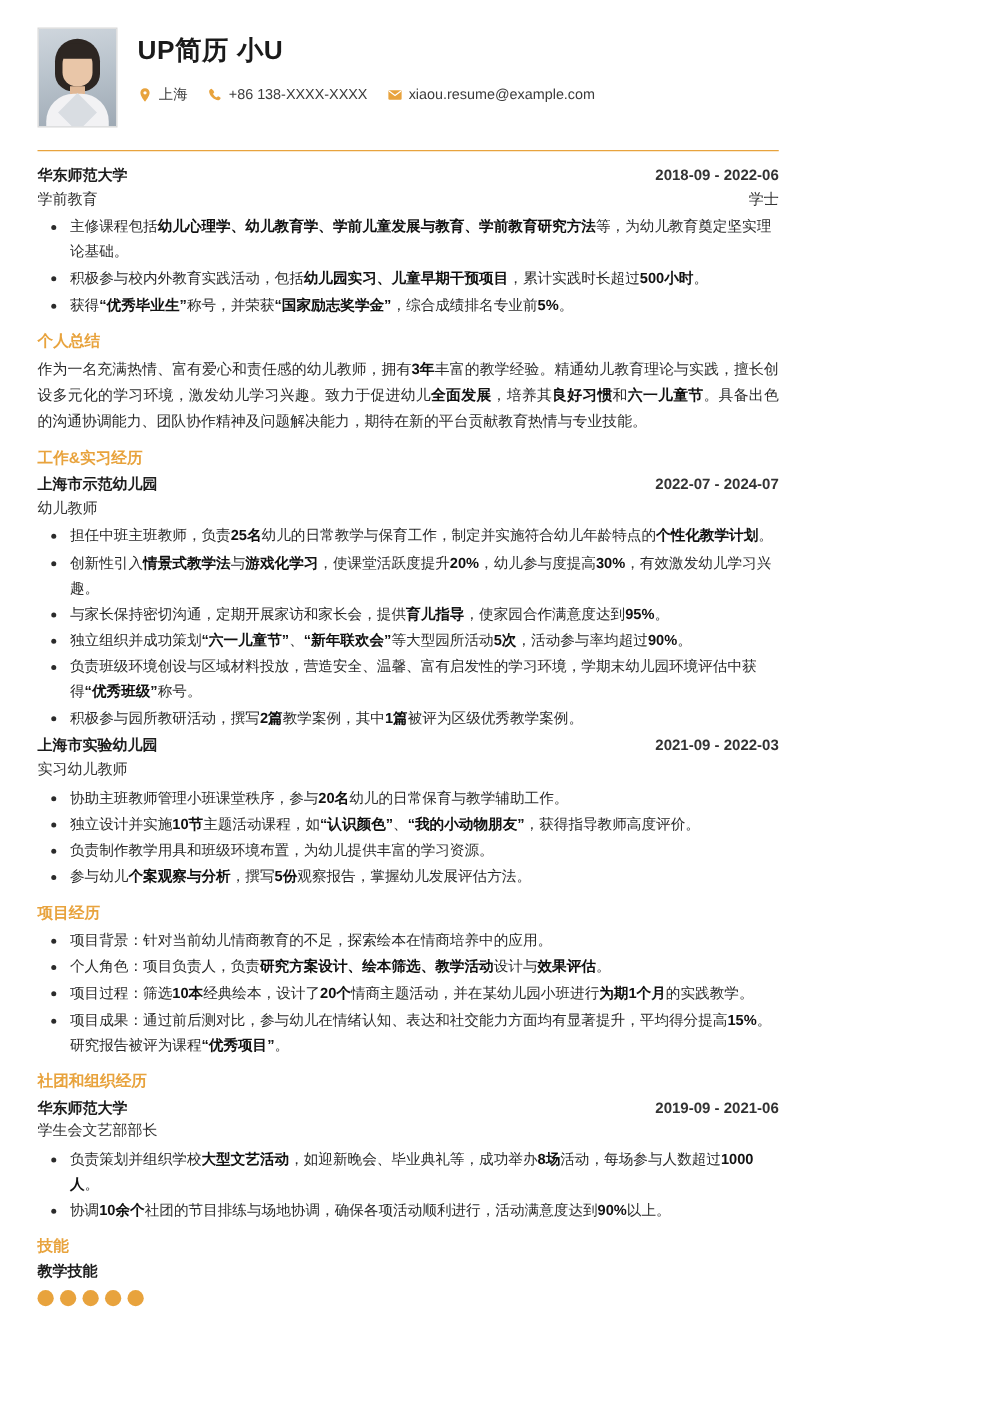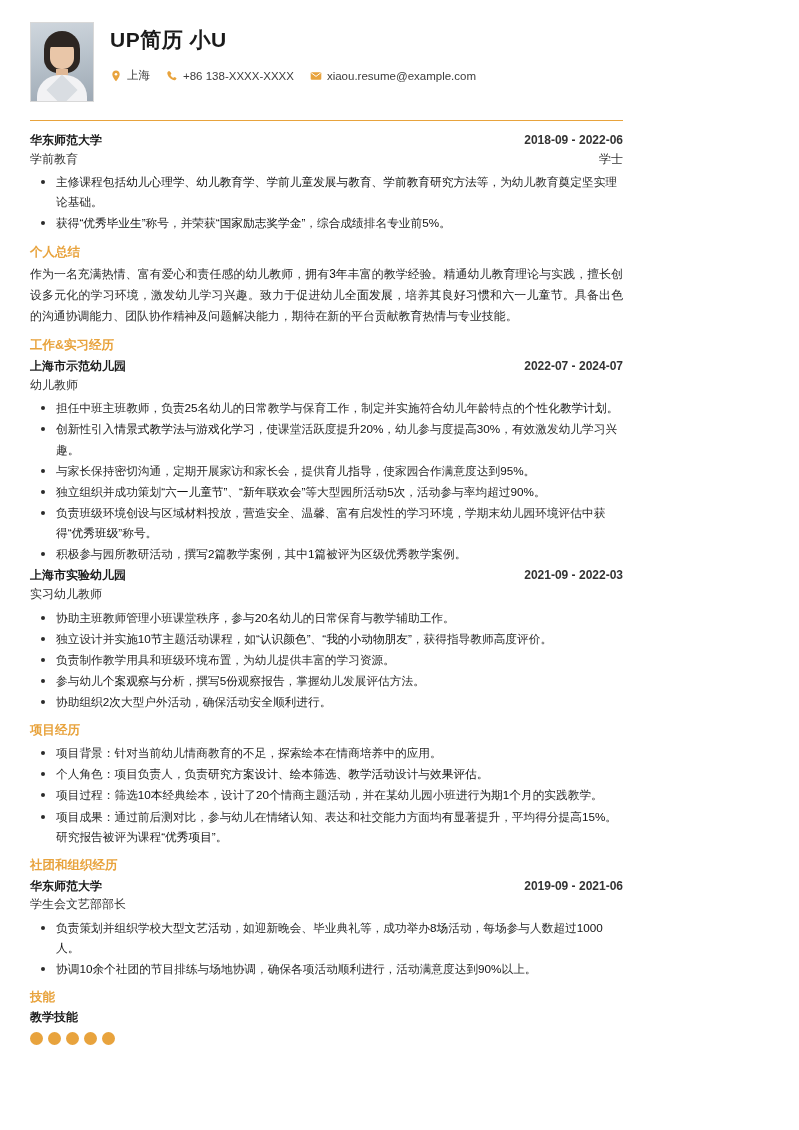--- a/index.html
+++ b/index.html
@@ -149,21 +149,21 @@
   ul.bullets li::before {
     content: "";
     position: absolute;
     left: 11px;
     top: 8px;
     width: 4px;
     height: 4px;
     border-radius: 50%;
     background: #2b2b2b;
   }
-  b, strong { font-weight: normal; color: #111; }
+  b, strong { font-weight: bold; color: #111; }
 
   .para {
     font-size: 11.9px;
     line-height: 1.78;
     color: #2b2b2b;
     margin: 2px 0 2px 0;
     text-align: justify;
   }
 
   .skill-label {
@@ -237,20 +237,21 @@
       <div class="entry-row primary">
         <span>华东师范大学</span>
         <span class="entry-right">2018-09 - 2022-06</span>
       </div>
       <div class="entry-row secondary">
         <span>学前教育</span>
         <span class="entry-right">学士</span>
       </div>
       <ul class="bullets">
         <li>主修课程包括<b>幼儿心理学、幼儿教育学、学前儿童发展与教育、学前教育研究方法</b>等，为幼儿教育奠定坚实理论基础。</li>
+        <li>积极参与校内外教育实践活动，包括<b>幼儿园实习、儿童早期干预项目</b>，累计实践时长超过<b>500小时</b>。</li>
         <li>获得<b>“优秀毕业生”</b>称号，并荣获<b>“国家励志奖学金”</b>，综合成绩排名专业前<b>5%</b>。</li>
       </ul>
     </div>
   </div>
 
   <div class="section">
     <div class="sec-title">个人总结</div>
     <p class="para">作为一名充满热情、富有爱心和责任感的幼儿教师，拥有<b>3年</b>丰富的教学经验。精通幼儿教育理论与实践，擅长创设多元化的学习环境，激发幼儿学习兴趣。致力于促进幼儿<b>全面发展</b>，培养其<b>良好习惯</b>和<b>六一儿童节</b>。具备出色的沟通协调能力、团队协作精神及问题解决能力，期待在新的平台贡献教育热情与专业技能。</p>
   </div>
 
@@ -281,21 +282,20 @@
         <span class="entry-right">2021-09 - 2022-03</span>
       </div>
       <div class="entry-row secondary">
         <span>实习幼儿教师</span>
       </div>
       <ul class="bullets">
         <li>协助主班教师管理小班课堂秩序，参与<b>20名</b>幼儿的日常保育与教学辅助工作。</li>
         <li>独立设计并实施<b>10节</b>主题活动课程，如<b>“认识颜色”</b>、<b>“我的小动物朋友”</b>，获得指导教师高度评价。</li>
         <li>负责制作教学用具和班级环境布置，为幼儿提供丰富的学习资源。</li>
         <li>参与幼儿<b>个案观察与分析</b>，撰写<b>5份</b>观察报告，掌握幼儿发展评估方法。</li>
-        <li>协助组织<b>2次</b>大型户外活动，确保活动安全顺利进行。</li>
       </ul>
     </div>
   </div>
 
   <div class="section">
     <div class="sec-title">项目经历</div>
     <div class="entry">
       <ul class="bullets">
         <li>项目背景：针对当前幼儿情商教育的不足，探索绘本在情商培养中的应用。</li>
         <li>个人角色：项目负责人，负责<b>研究方案设计、绘本筛选、教学活动</b>设计与<b>效果评估</b>。</li>

